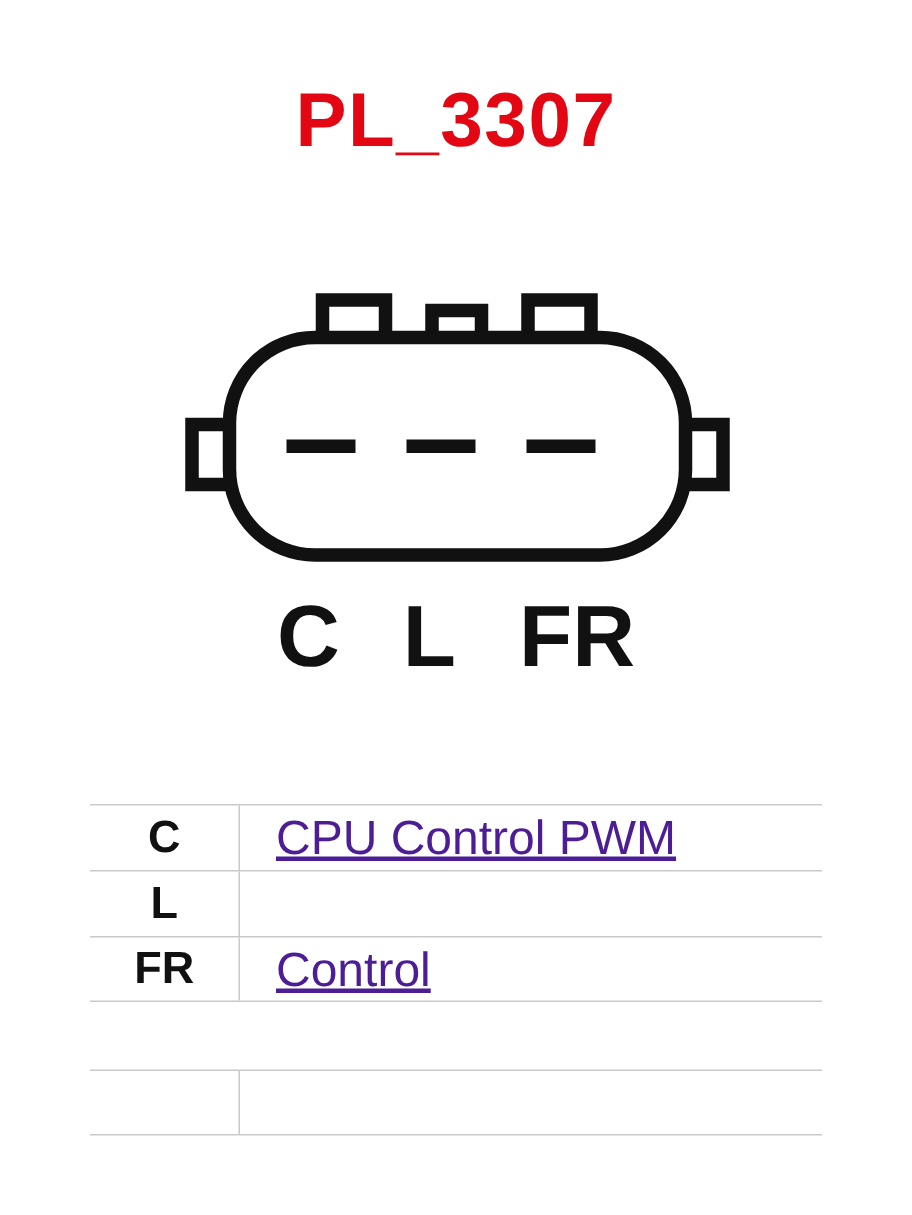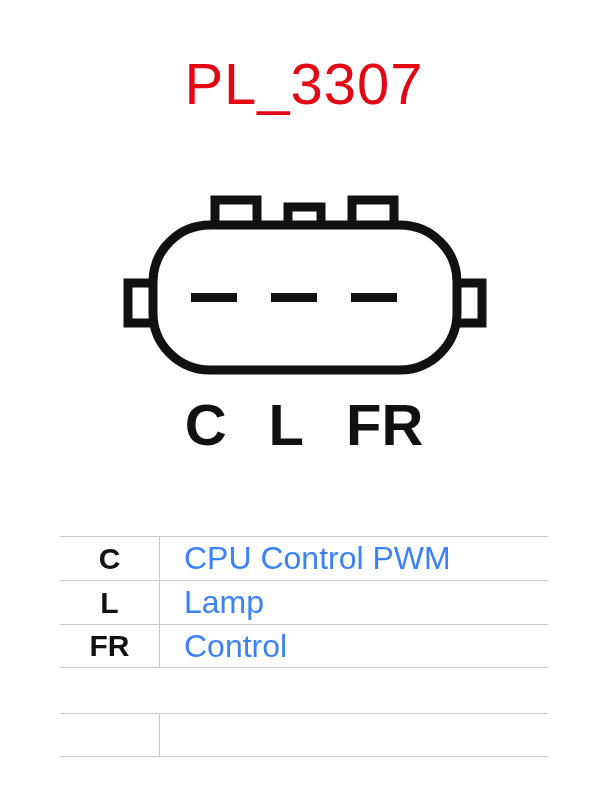--- a/index.html
+++ b/index.html
@@ -11,22 +11,22 @@
     height: 810px;
     background: #ffffff;
     overflow: hidden;
   }
   .title {
     position: absolute;
     top: 50px;
     left: 0;
     width: 100%;
     text-align: center;
-    font-size: 58px;
-    font-weight: normal;
+    font-size: 51px;
+    font-weight: bold;
     color: #e30613;
     letter-spacing: 1px;
   }
   .connector {
     position: absolute;
     top: 190px;
     left: 0;
   }
   .pin-labels {
     position: absolute;
@@ -65,21 +65,22 @@
     font-weight: bold;
     color: #111111;
     border-right: 1px solid #c9c9c9;
   }
   .cell-desc {
     flex: 1;
     display: flex;
     align-items: center;
     padding-left: 24px;
     font-size: 32px;
-    color: #3b82f6;
+    color: #4c1d95;
+    text-decoration: underline;
   }
 </style>
 </head>
 <body>
 
 <div class="page">
 
   <div class="title">PL_3307</div>
 
   <svg class="connector" width="608" height="205" viewBox="0 0 608 205" xmlns="http://www.w3.org/2000/svg">
@@ -104,21 +105,20 @@
     <span>FR</span>
   </div>
 
   <div class="pin-table main">
     <div class="row">
       <div class="cell-pin">C</div>
       <div class="cell-desc">CPU Control PWM</div>
     </div>
     <div class="row">
       <div class="cell-pin">L</div>
-      <div class="cell-desc">Lamp</div>
     </div>
     <div class="row">
       <div class="cell-pin">FR</div>
       <div class="cell-desc">Control</div>
     </div>
   </div>
 
   <div class="pin-table footer">
     <div class="row">
       <div class="cell-pin"></div>

